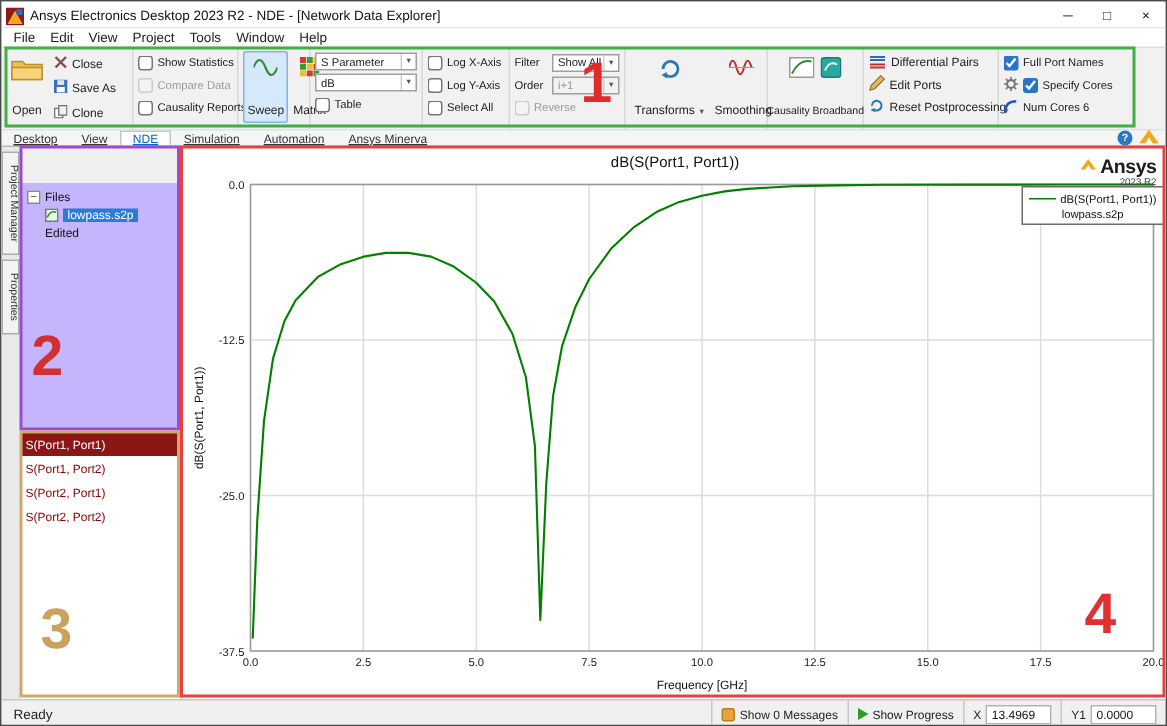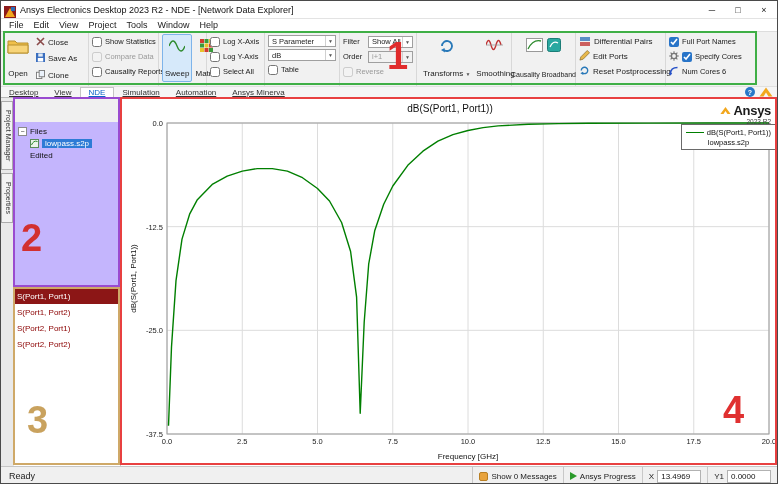--- a/index.html
+++ b/index.html
@@ -232,47 +232,47 @@
               <rect x="9" y="4.5" width="4" height="4" fill="#d23b2e"></rect>
             <rect x="0" y="9" width="4" height="4" fill="#e8c32a"></rect>
               <rect x="4.5" y="9" width="4" height="4" fill="#d23b2e"></rect>
               <rect x="9" y="9" width="4" height="4" fill="#3a9a3a"></rect>
           </svg>
         </span>
         <span class="lbl">Matrix</span>
       </div>
     </div>
 
-    <div class="rgroup g5">
-      <label class="cbrow">
-        <input type="checkbox" style="">
-          <span>Log X-Axis</span>
-      </label>
-      <label class="cbrow">
-        <input type="checkbox" style="">
-          <span>Log Y-Axis</span>
-      </label>
-      <label class="cbrow">
-        <input type="checkbox" style="">
-          <span>Select All</span>
-      </label>
-    </div>
-
     <div class="rgroup g4">
       <div class="combo">
         <span>S Parameter</span>
         <span class="arr">▼</span>
       </div>
       <div class="combo">
         <span>dB</span>
         <span class="arr">▼</span>
       </div>
       <label class="cbrow">
         <input type="checkbox" style="">
           <span>Table</span>
+      </label>
+    </div>
+
+    <div class="rgroup g5">
+      <label class="cbrow">
+        <input type="checkbox" style="">
+          <span>Log X-Axis</span>
+      </label>
+      <label class="cbrow">
+        <input type="checkbox" style="">
+          <span>Log Y-Axis</span>
+      </label>
+      <label class="cbrow">
+        <input type="checkbox" style="">
+          <span>Select All</span>
       </label>
     </div>
 
     <div class="rgroup g6">
       <div class="lblcombo">
         <span class="flab">Filter</span>
         <div class="combo">
           <span>Show All</span>
           <span class="arr">▼</span>
         </div>
@@ -497,21 +497,21 @@
 
   <div class="statusbar">
     <span class="ready">Ready</span>
     <span class="sb-right">
       <span class="seg">
         <span class="msgicon"></span>
         <span>Show 0 Messages</span>
       </span>
       <span class="seg">
         <span class="progicon"></span>
-        <span>Ansys Progress</span>
+        <span>Show Progress</span>
       </span>
       <span class="seg">
         <span>X</span>
         <span class="valbox">13.4969</span>
       </span>
       <span class="seg">
         <span>Y1</span>
         <span class="valbox">0.0000</span>
       </span>
     </span>

